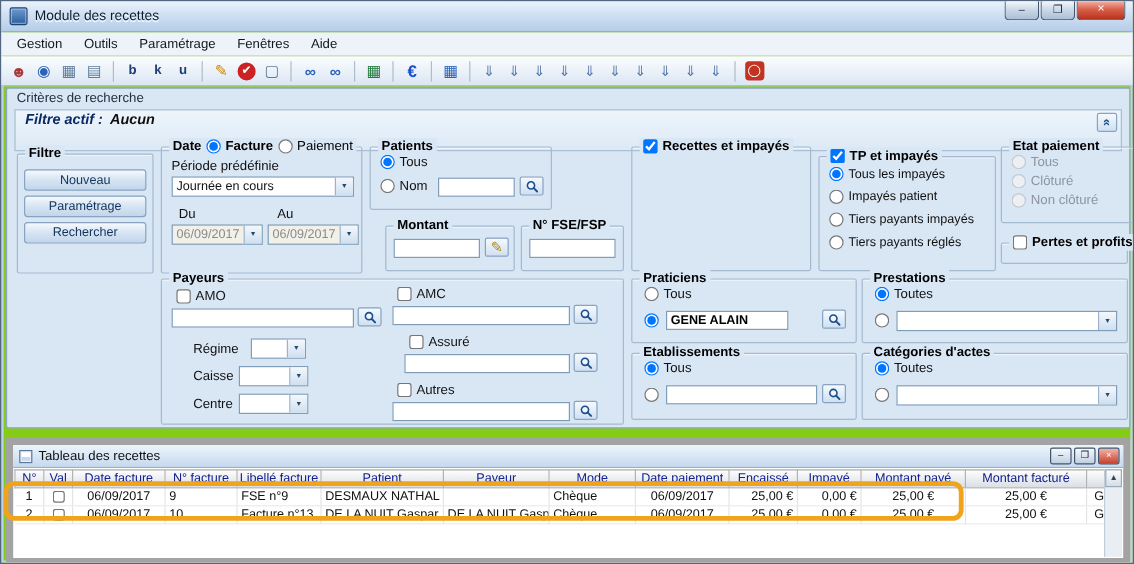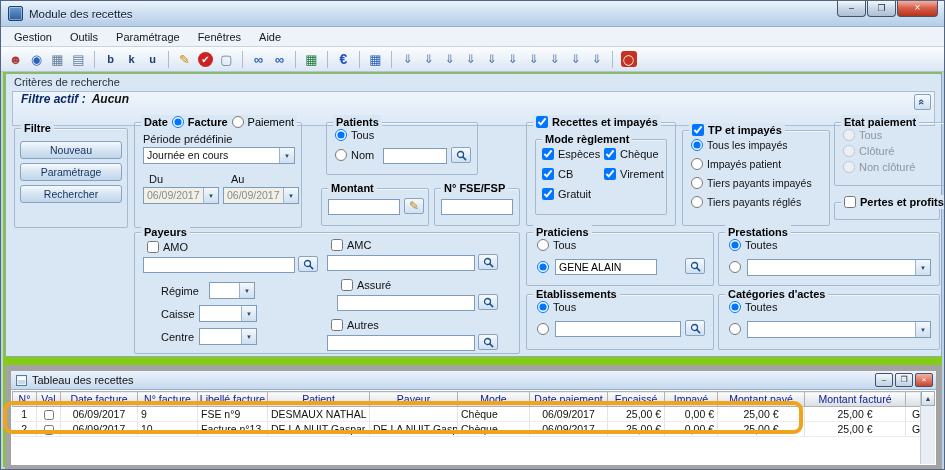--- a/index.html
+++ b/index.html
@@ -218,21 +218,21 @@
       <div class="combo disabled" style="left:8px; top:64px; width:76px;">
         <span class="cval">06/09/2017</span>
         <span class="carr">▼</span>
       </div>
       <div class="combo disabled" style="left:88px; top:64px; width:76px;">
         <span class="cval">06/09/2017</span>
         <span class="carr">▼</span>
       </div>
     </div>
 
-    <div class="gb" style="left:320px; top:48px; width:152px; height:53px;">
+    <div class="gb" style="left:302px; top:48px; width:152px; height:53px;">
       <div class="legend">
           <span class="plain">Patients</span>
         </div>
       <div class="lblrow" style="left:8px; top:6px;">
         <input type="radio" name="patients-radio" checked="" style="">
         <span>Tous</span>
       </div>
       <div class="lblrow" style="left:8px; top:26px;">
         <input type="radio" name="patients-radio" style="">
         <span>Nom</span>
@@ -261,45 +261,20 @@
           <span class="plain">N° FSE/FSP</span>
         </div>
       <input class="txt" style="left: 6px; top: 10px; width: 72px;" value="">
     </div>
 
     <div class="gb" style="left:520px; top:48px; width:150px; height:104px;">
       <div class="legend">
         <input type="checkbox" checked="" style="">
         <span class="plain">Recettes et impayés</span>
       </div>
-      <div class="gb" style="left:8px; top:16px; width:132px; height:76px;">
-        <div class="legend" style="font-weight:bold;">
-            <span class="plain">Mode règlement</span>
-          </div>
-        <div class="lblrow" style="left:6px; top:8px;">
-          <input type="checkbox" checked="" style="">
-          <span>Espèces</span>
-        </div>
-        <div class="lblrow" style="left:68px; top:8px;">
-          <input type="checkbox" checked="" style="">
-          <span>Chèque</span>
-        </div>
-        <div class="lblrow" style="left:6px; top:28px;">
-          <input type="checkbox" checked="" style="">
-          <span>CB</span>
-        </div>
-        <div class="lblrow" style="left:68px; top:28px;">
-          <input type="checkbox" checked="" style="">
-          <span>Virement</span>
-        </div>
-        <div class="lblrow" style="left:6px; top:48px;">
-          <input type="checkbox" checked="" style="">
-          <span>Gratuit</span>
-        </div>
-      </div>
     </div>
 
     <div class="gb" style="left:676px; top:56px; width:148px; height:96px;">
       <div class="legend">
         <input type="checkbox" checked="" style="">
         <span class="plain">TP et impayés</span>
       </div>
       <div class="lblrow" style="left:8px; top:8px; font-size:10.5px;">
         <input type="radio" name="tp-radio" checked="" style="">
         <span>Tous les impayés</span>
@@ -416,21 +391,21 @@
 
     <div class="gb" style="left:520px; top:158px; width:188px; height:54px;">
       <div class="legend">
           <span class="plain">Praticiens</span>
         </div>
       <div class="lblrow" style="left:10px; top:6px;">
         <input type="radio" name="prat-radio" style="">
         <span>Tous</span>
       </div>
       <input type="radio" name="prat-radio" style="position: absolute; left: 10px; top: 28px;" checked="">
-      <input class="txt" style="left: 28px; top: 26px; width: 102px;" value="GENE ALAIN">
+      <input class="txt" style="left: 28px; top: 26px; width: 102px; font-weight: bold;" value="GENE ALAIN">
       <button class="magb" style="left:158px; top:25px;">
           <svg width="11" height="11" viewBox="0 0 11 11">
             <circle cx="4.5" cy="4.5" r="3" fill="#eef6ff" stroke="#1c4f8c" stroke-width="1.3"></circle>
             <line x1="6.8" y1="6.8" x2="9.6" y2="9.6" stroke="#1c4f8c" stroke-width="1.6" stroke-linecap="round"></line>
           </svg>
         </button>
     </div>
 
     <div class="gb" style="left:520px; top:220px; width:188px; height:56px;">
       <div class="legend">

